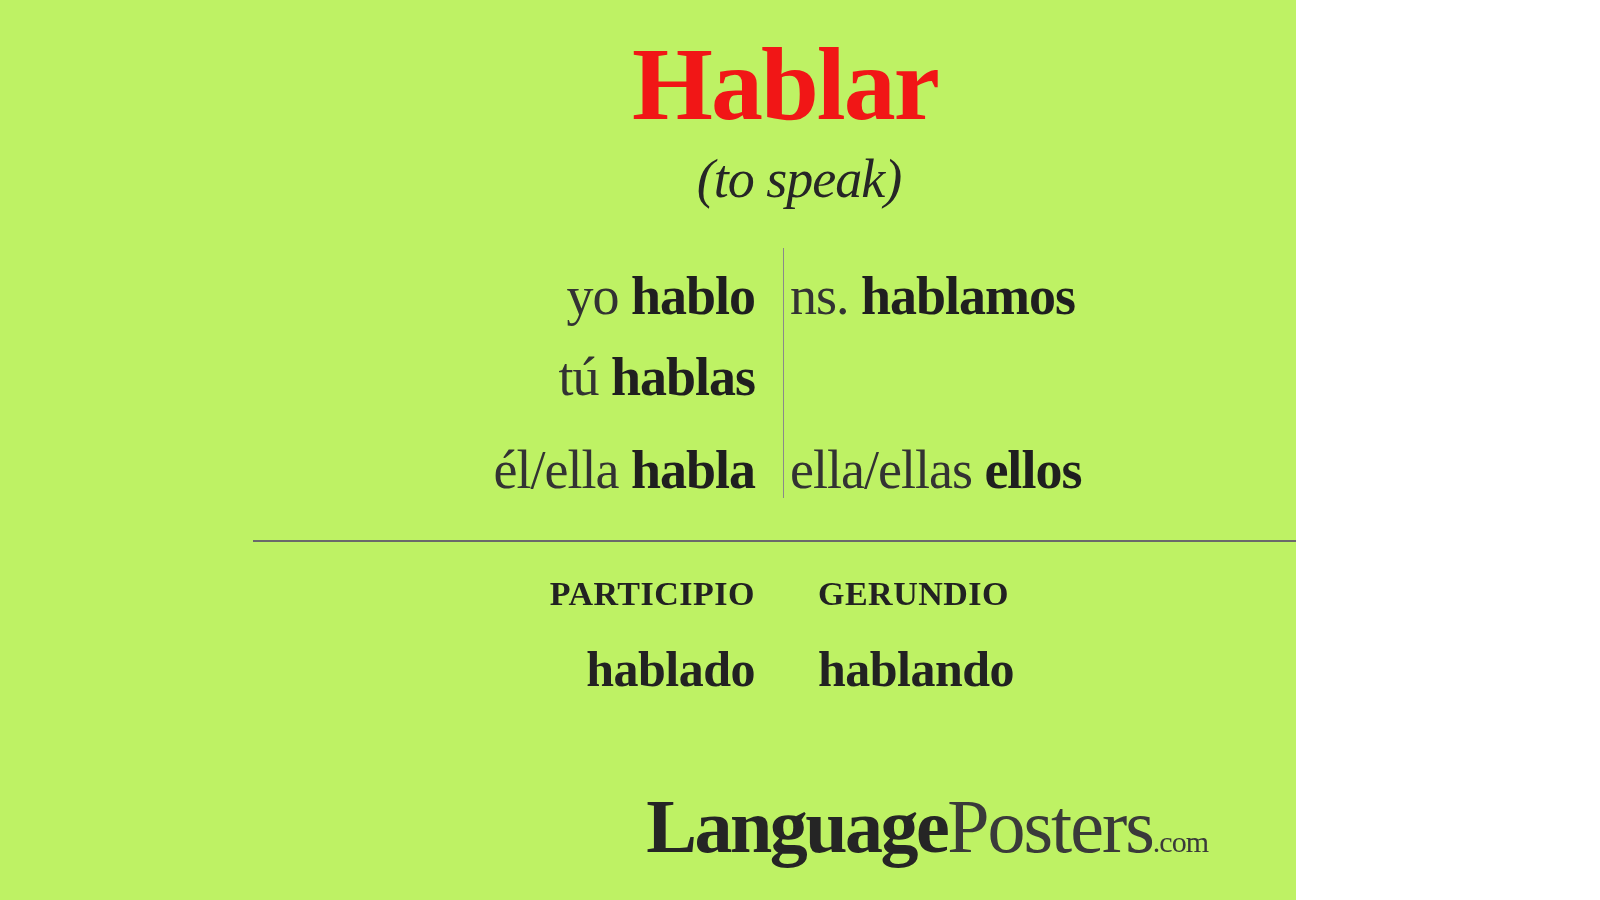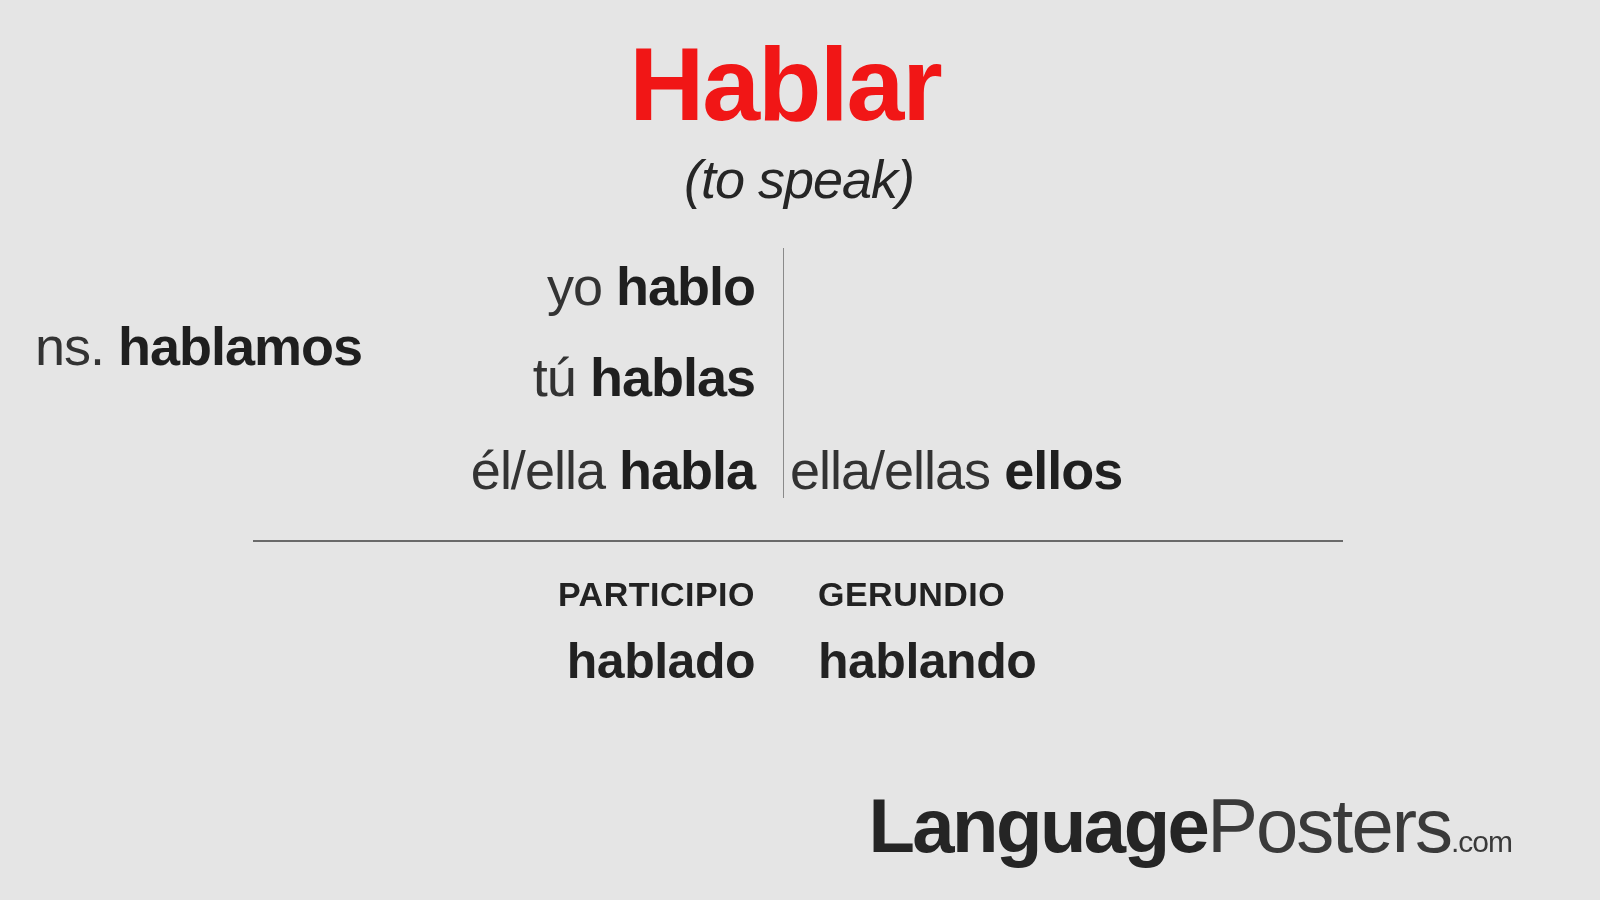--- a/index.html
+++ b/index.html
@@ -3,24 +3,24 @@
 <meta charset="utf-8">
 <style>
   html, body {
     margin: 0;
     padding: 0;
     background: #ffffff;
   }
 
   #poster {
     position: relative;
-    width: 1600px;
+    width: 1296px;
     height: 900px;
-    background: #e5e5e5;
-    font-family: Liberation Sans, sans-serif;
+    background: #bef264;
+    font-family: Liberation Serif, serif;
     color: #232323;
     overflow: hidden;
   }
 
   
   .verb-title {
     position: absolute;
     left: 0;
     top: 32px;
     width: 1570px;
@@ -67,21 +67,21 @@
   }
 
   .conj-row {
     position: absolute;
     left: 0;
     width: 1570px;
     height: 93px;
     display: flex;
     align-items: baseline;
   }
-  .conj-row.r0 { top: 8px; flex-direction: column; }
+  .conj-row.r0 { top: 18px; }
   .conj-row.r1 { top: 99px; }
   .conj-row.r2 { top: 192px; }
 
   .conj-cell {
     font-size: 54px;
     line-height: 60px;
     letter-spacing: -1px;
     white-space: nowrap;
   }
   .conj-cell.left {
@@ -145,21 +145,21 @@
   }
 
   .nf-value {
     font-size: 50px;
     font-weight: 700;
     line-height: 62px;
     letter-spacing: -0.5px;
     color: #222222;
   }
 
-  .nf-row.values { margin-top: 14px; }
+  .nf-row.values { margin-top: 22px; }
 
   
   .brand {
     position: absolute;
     right: 88px;
     bottom: 36px;
     white-space: nowrap;
     line-height: 1.0;
   }
   .brand-strong {

